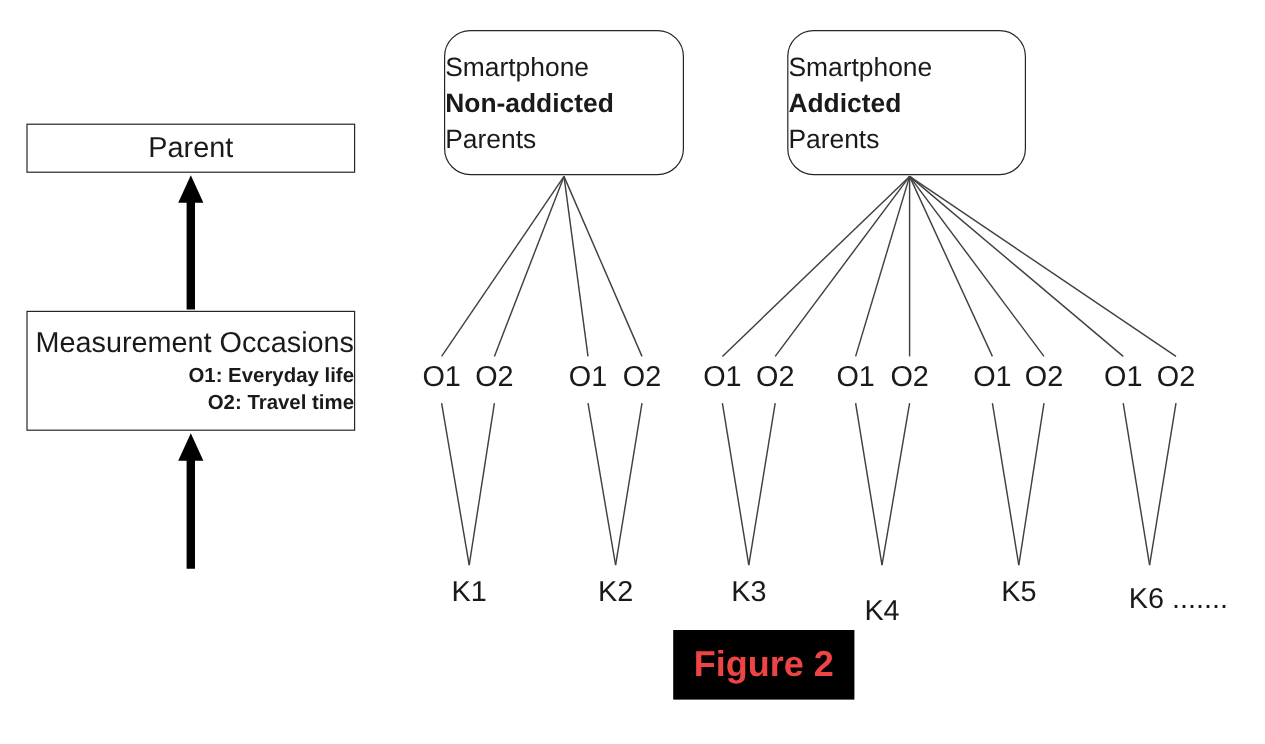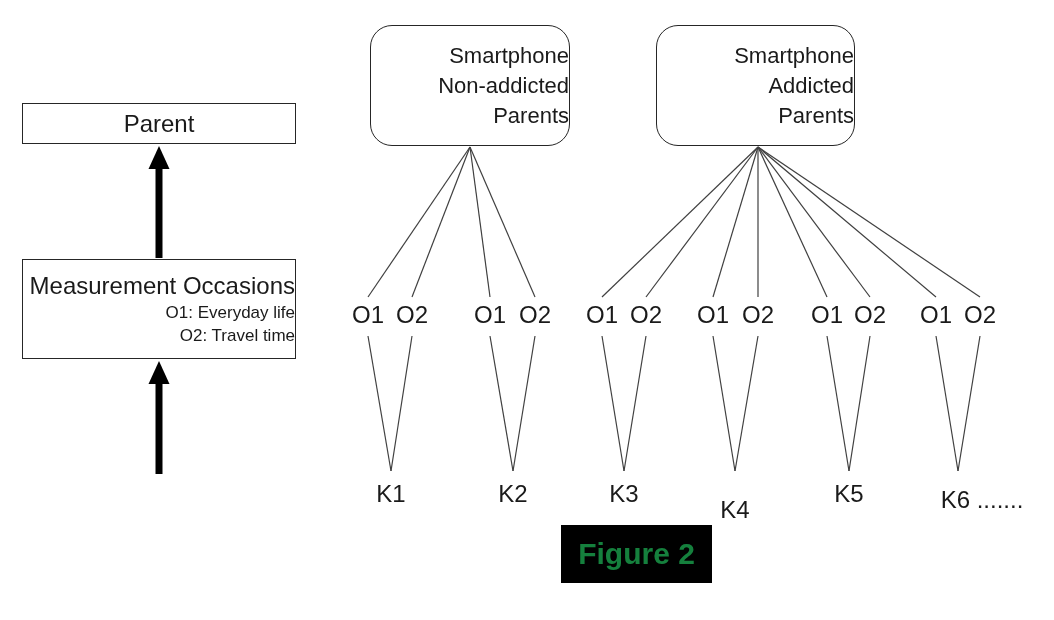--- a/index.html
+++ b/index.html
@@ -21,44 +21,44 @@
     border:1.5px solid #262626;
     background:#ffffff;
     display:flex;flex-direction:column;align-items:center;justify-content:center;
     text-align:center;
     box-sizing:border-box;
   }
   .box-parent{left:22px;top:103px;width:274px;height:41px;font-size:24px;}
   .box-occasions{left:22px;top:259px;width:274px;height:100px;align-items:flex-end;}
   .box-kid{left:22px;top:475px;width:274px;height:42px;font-size:24px;}
   .occ-title{font-size:24px;line-height:30px;}
-  .occ-item{font-size:17px;line-height:23px;}
+  .occ-item{font-size:17px;line-height:23px;font-weight:bold;}
   
   .rbox{
     position:absolute;top:25px;height:121px;
     border:1.5px solid #262626;border-radius:22px;
     background:#ffffff;
-    display:flex;flex-direction:column;align-items:flex-end;justify-content:center;
+    display:flex;flex-direction:column;align-items:flex-start;justify-content:center;
     text-align:center;font-size:22px;line-height:30px;
     box-sizing:border-box;
   }
   .rbox-nonaddicted{left:370px;width:200px;}
   .rbox-addicted{left:656px;width:199px;}
-  .bold{font-weight:normal;}
+  .bold{font-weight:bold;}
   
   .o-label,.k-label{
     position:absolute;
     transform:translateX(-50%);
     font-size:24px;line-height:28px;
     white-space:nowrap;
   }
   
   .caption{
     position:absolute;left:561px;top:525px;width:151px;height:58px;
-    background:#000000;color:#15803d;
+    background:#000000;color:#ef4444;
     display:flex;align-items:center;justify-content:center;
     font-size:30px;font-weight:bold;
   }
 </style>
 </head>
 <body>
 
 <div class="canvas">
 
   <svg class="connector-layer" id="connector-layer">

